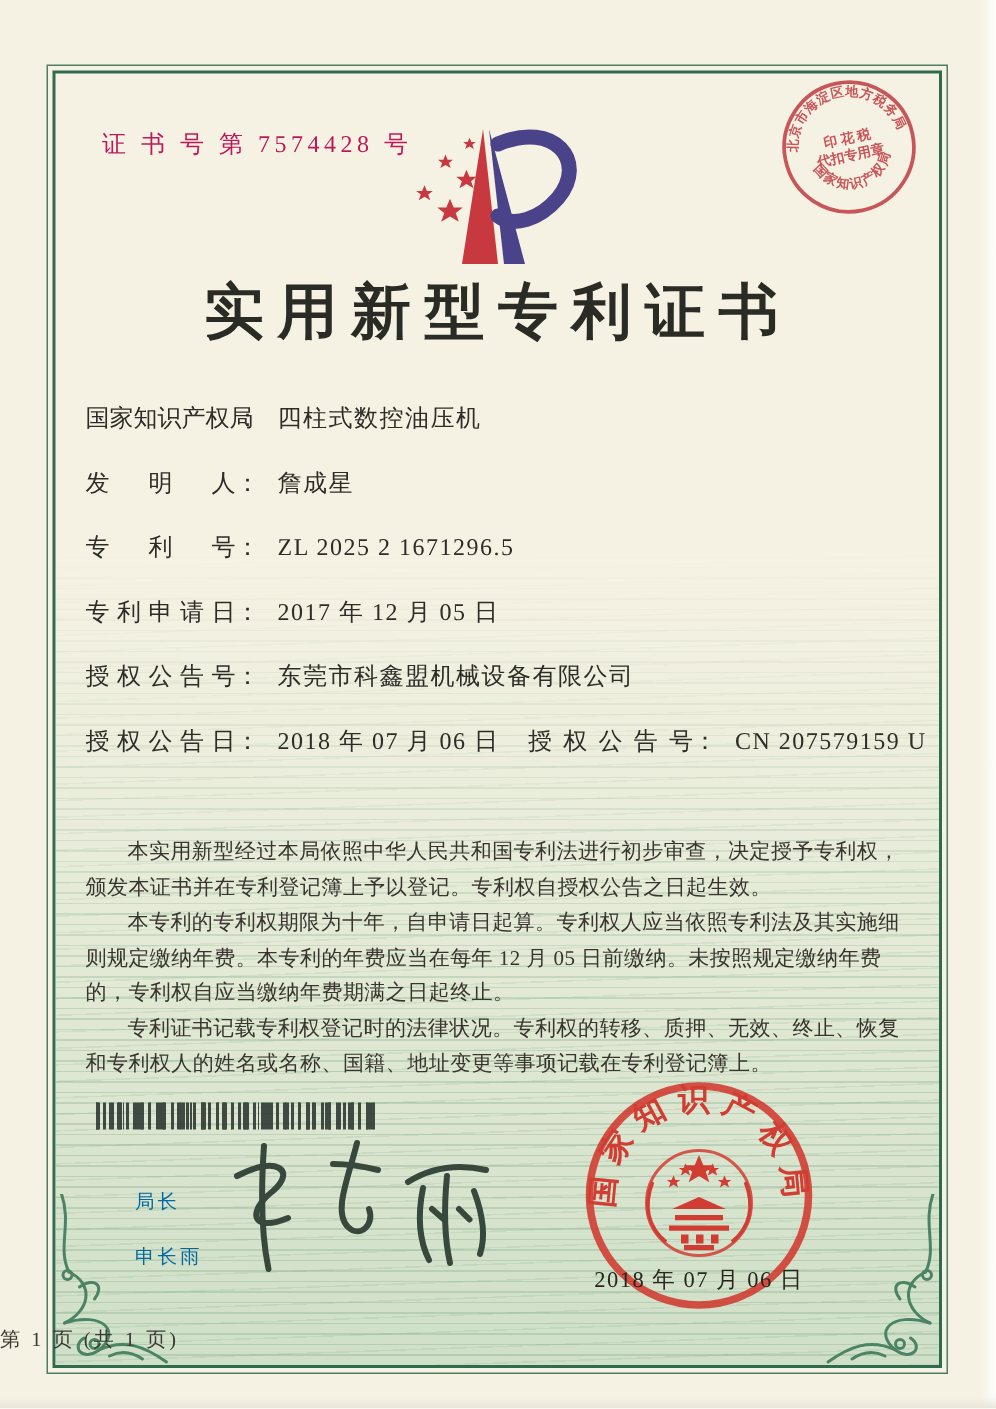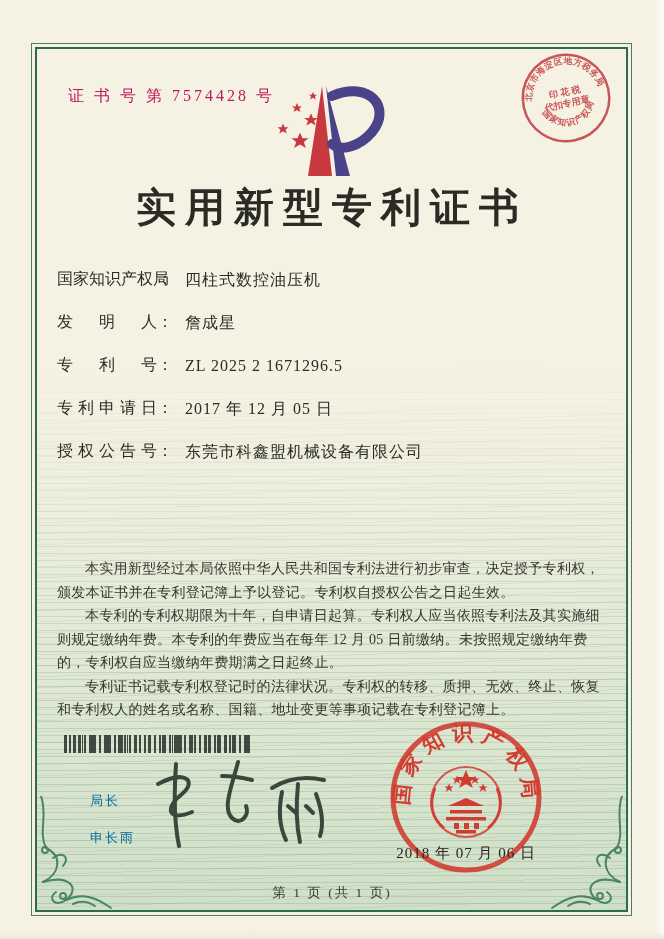--- a/index.html
+++ b/index.html
@@ -52,21 +52,21 @@
       repeating-linear-gradient(90deg,#2f3a33 0 3px,transparent 3px 14px);}
   
   .signer{left:90px;top:792px;font-family:"Liberation Sans","DejaVu Sans",sans-serif;
     font-size:13px;color:#0369a1;letter-spacing:2px;}
   .signer div{margin-bottom:19px;}
   .signature{left:138px;top:750px;}
   
   .seal{left:386px;top:718px;opacity:.95;}
   .seal-date{left:390px;top:844px;width:152px;text-align:center;font-size:15px;
     letter-spacing:1px;color:#26251f;}
-  .footer{left:0;top:884px;width:100%;text-align:center;font-size:13.5px;letter-spacing:2px;color:#3a3a33;}
+  .footer{left:0;top:884px;width:100%;font-size:13.5px;letter-spacing:2px;color:#3a3a33;}
   .orn-l{left:33px;top:796px;}
   .orn-r{right:34px;top:796px;transform:scaleX(-1);}
 </style>
 </head>
 <body>
 
 <div class="stage">
 
   <div class="frame-outer">
     <div class="frame-inner"></div>
@@ -123,20 +123,30 @@
       <span class="flabel">专利号</span><span class="fcolon">：</span>
       <span class="fvalue">ZL 2025 2 1671296.5</span>
     </div>
     <div class="frow">
       <span class="flabel">专利申请日</span><span class="fcolon">：</span>
       <span class="fvalue">2017 年 12 月 05 日</span>
     </div>
     <div class="frow">
       <span class="flabel">授权公告号</span><span class="fcolon">：</span>
       <span class="fvalue">东莞市科鑫盟机械设备有限公司</span>
+    </div>
+    <div class="frow">
+      <span class="grp1">
+        <span class="flabel">授权公告日</span><span class="fcolon">：</span>
+        <span class="fvalue">2018 年 07 月 06 日</span>
+      </span>
+      <span>
+        <span class="flabel" style="width:110px;">授权公告号</span><span class="fcolon">：</span>
+        <span class="fvalue">CN 207579159 U</span>
+      </span>
     </div>
   </div>
 
   <div class="z paras">
     <p>本实用新型经过本局依照中华人民共和国专利法进行初步审查，决定授予专利权，颁发本证书并在专利登记簿上予以登记。专利权自授权公告之日起生效。</p>
     <p>本专利的专利权期限为十年，自申请日起算。专利权人应当依照专利法及其实施细则规定缴纳年费。本专利的年费应当在每年 12 月 05 日前缴纳。未按照规定缴纳年费的，专利权自应当缴纳年费期满之日起终止。</p>
     <p>专利证书记载专利权登记时的法律状况。专利权的转移、质押、无效、终止、恢复和专利权人的姓名或名称、国籍、地址变更等事项记载在专利登记簿上。</p>
   </div>
 
   <div class="z barcode"></div>

